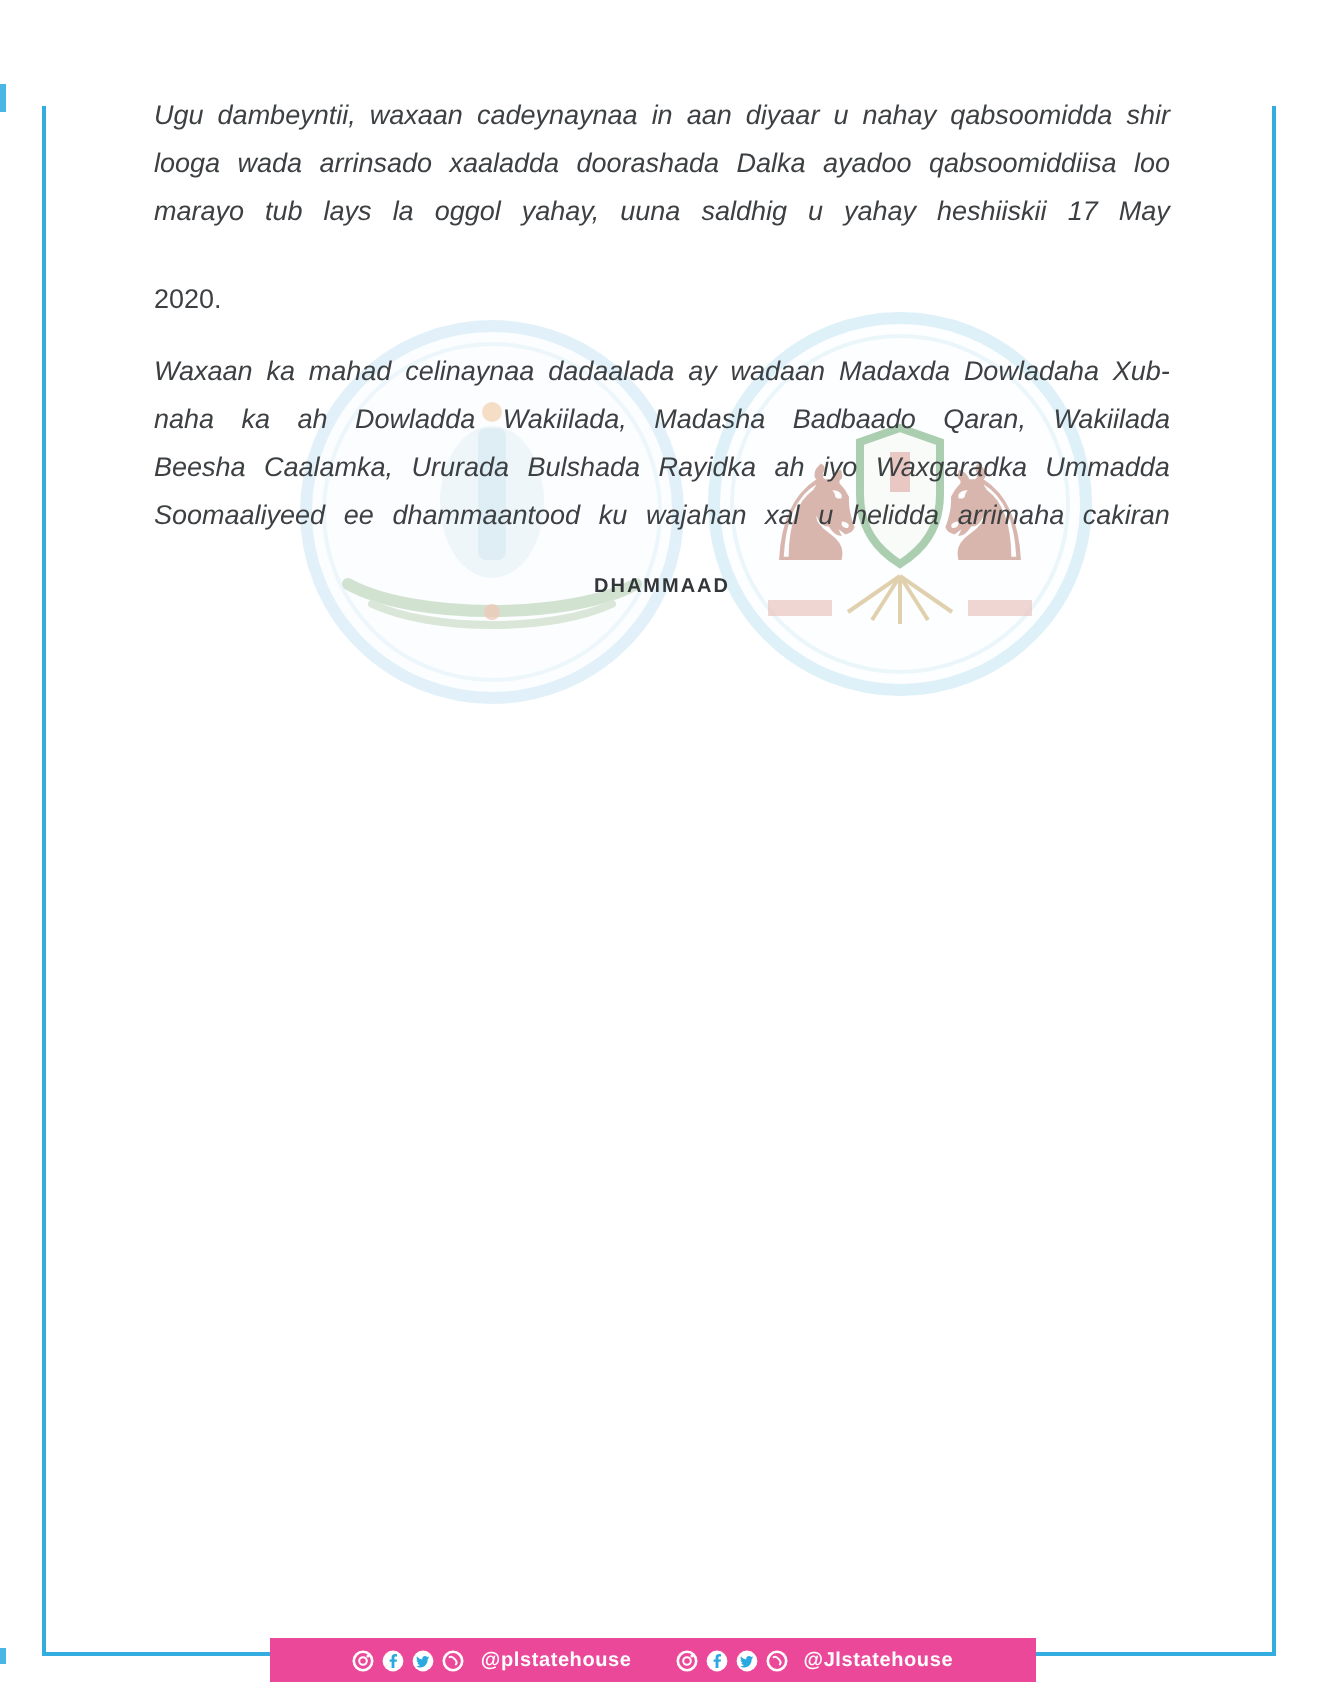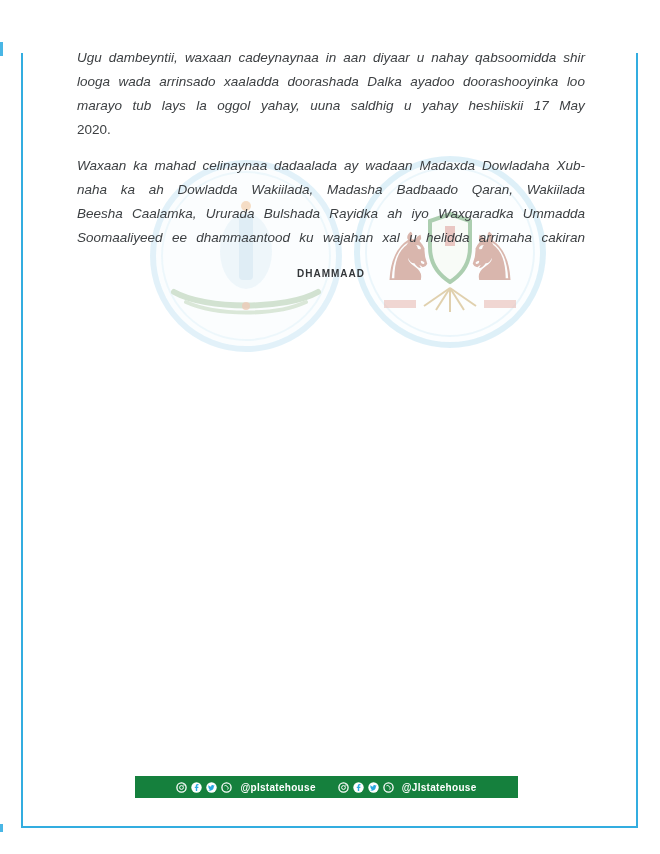--- a/index.html
+++ b/index.html
@@ -49,39 +49,39 @@
     position: absolute;
     left: 77px;
     top: 46px;
     width: 508px;
     color: #3d4043;
     font-size: 13.5px;
   }
   .paragraph { margin: 0 0 12px 0; }
   .line { height: 24px; line-height: 24px; white-space: nowrap; }
   .just { display: flex; justify-content: space-between; font-style: italic; }
-  .last { text-align: left; }
+  .last { text-align: left; margin-top: 20px; }
 
   .end-marker {
     margin-top: 18px;
     text-align: center;
     font-weight: bold;
     font-size: 10px;
     letter-spacing: 1px;
     color: #333639;
   }
 
   
   .footer-bar {
     position: absolute;
     left: 135px;
-    top: 776px;
+    top: 819px;
     width: 383px;
     height: 22px;
-    background: #15803d;
+    background: #ec4899;
     display: flex;
     align-items: center;
     justify-content: center;
     gap: 22px;
     z-index: 5;
   }
   .social-group { display: flex; align-items: center; gap: 4px; }
   .social-group .icon { width: 11px; height: 11px; display: block; }
   .handle {
     color: #ffffff;
@@ -153,21 +153,21 @@
           <span>shir</span>
         </div>
       <div class="line just">
           <span>looga</span>
           <span>wada</span>
           <span>arrinsado</span>
           <span>xaaladda</span>
           <span>doorashada</span>
           <span>Dalka</span>
           <span>ayadoo</span>
-          <span>doorashooyinka</span>
+          <span>qabsoomiddiisa</span>
           <span>loo</span>
         </div>
       <div class="line just">
           <span>marayo</span>
           <span>tub</span>
           <span>lays</span>
           <span>la</span>
           <span>oggol</span>
           <span>yahay,</span>
           <span>uuna</span>

